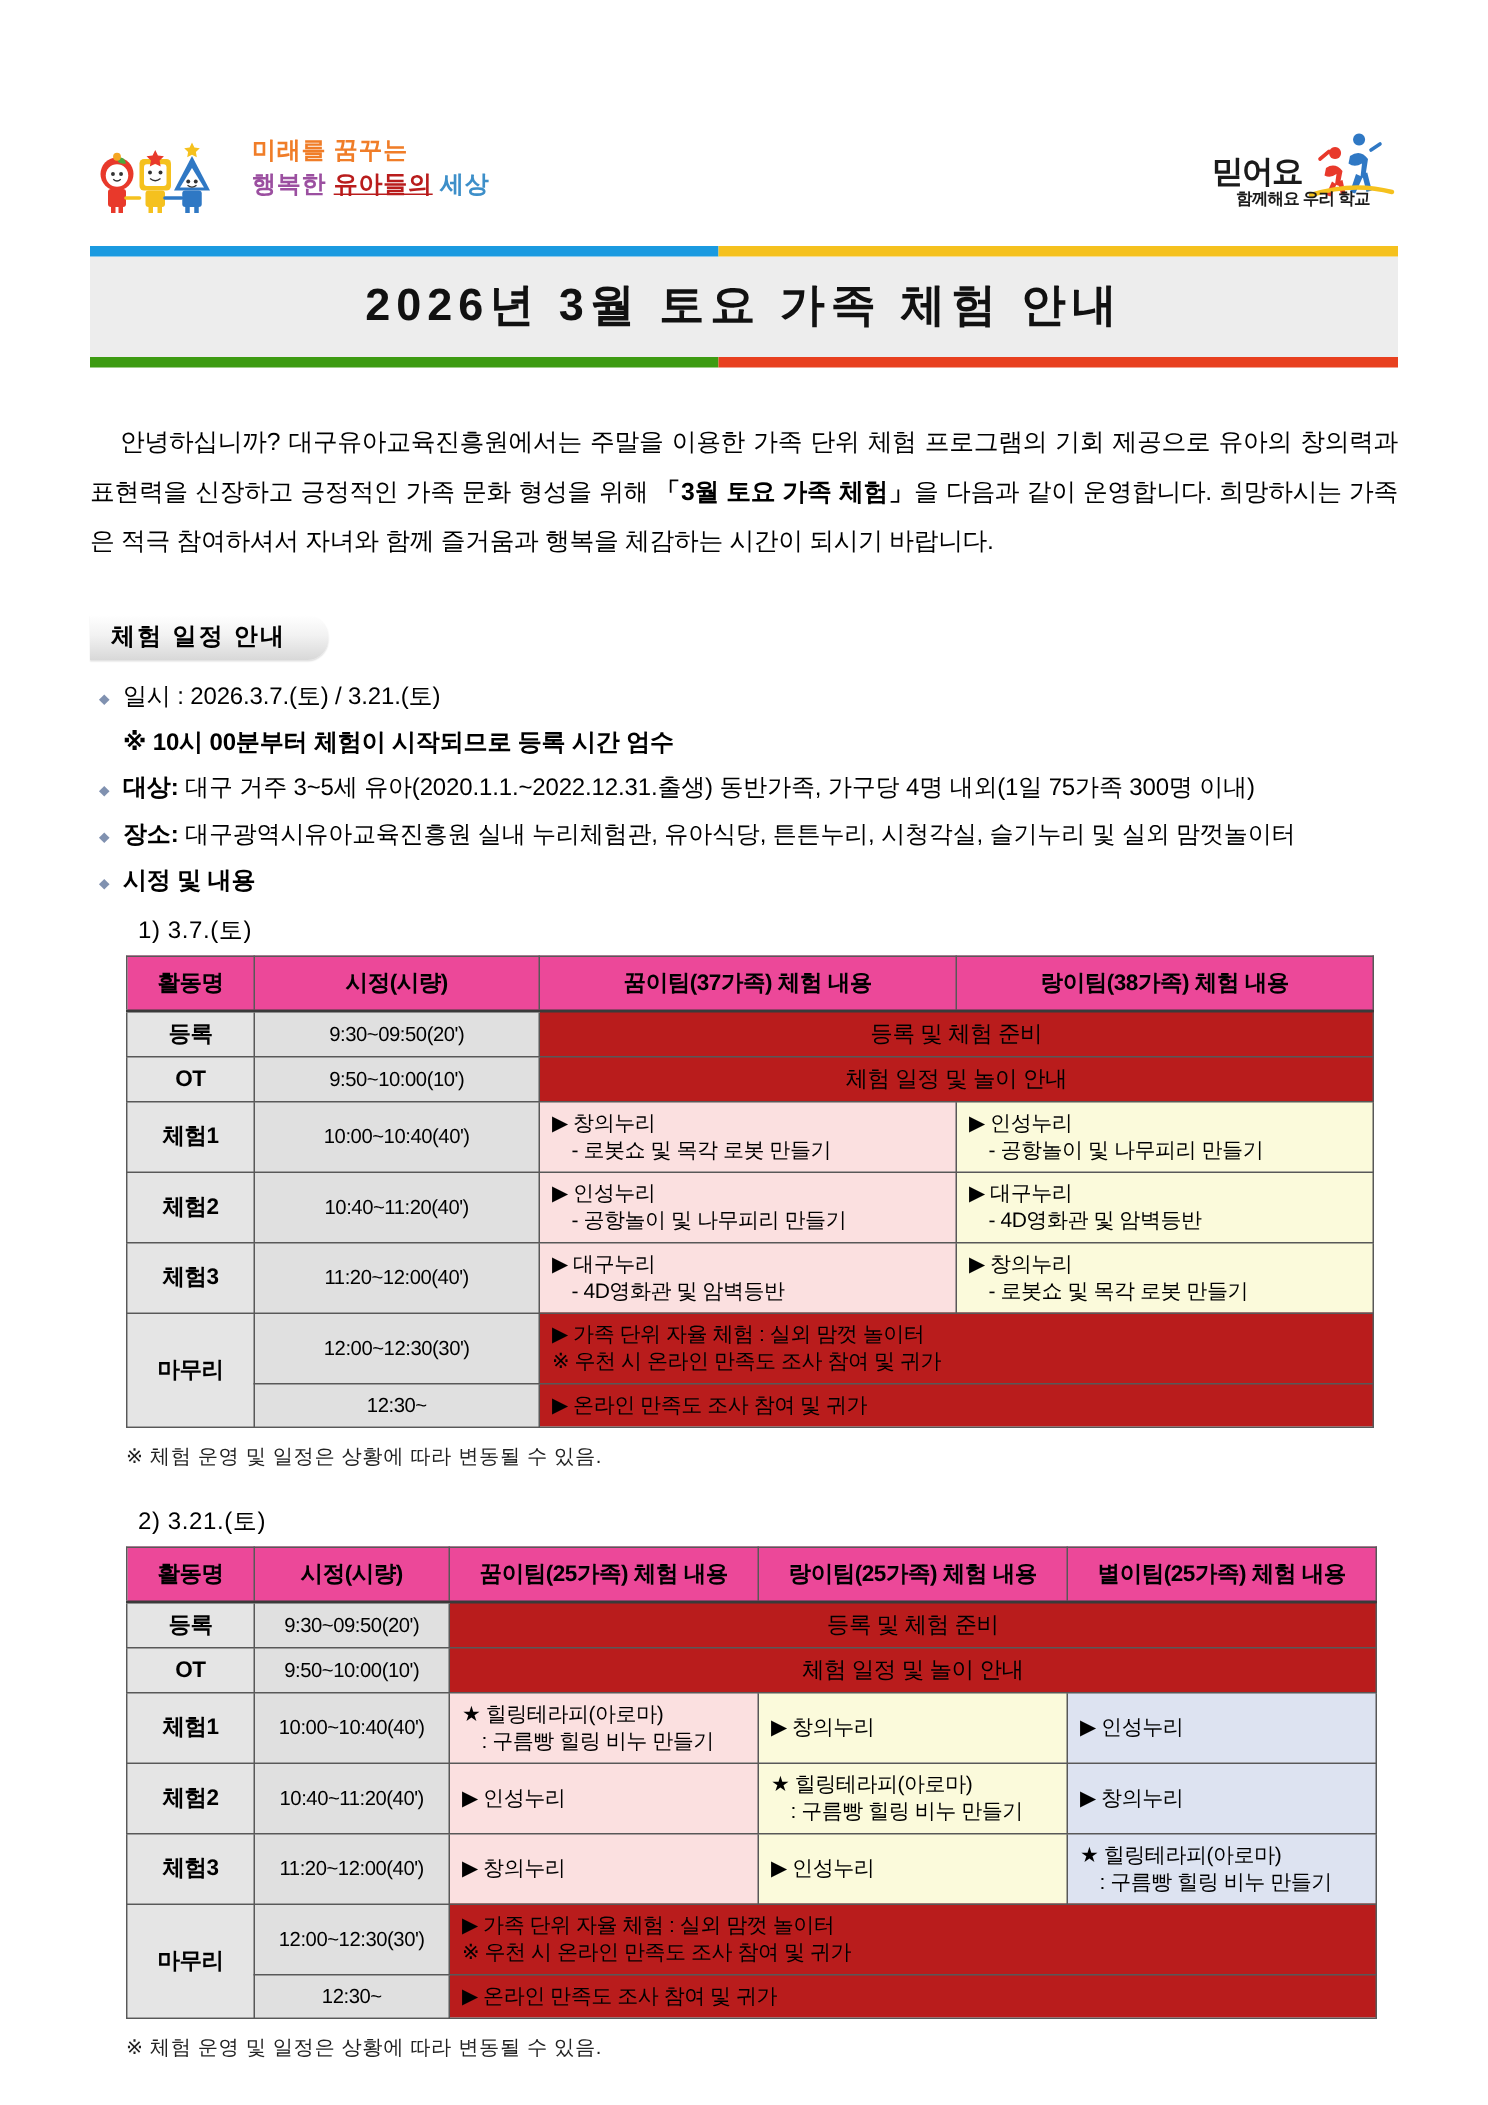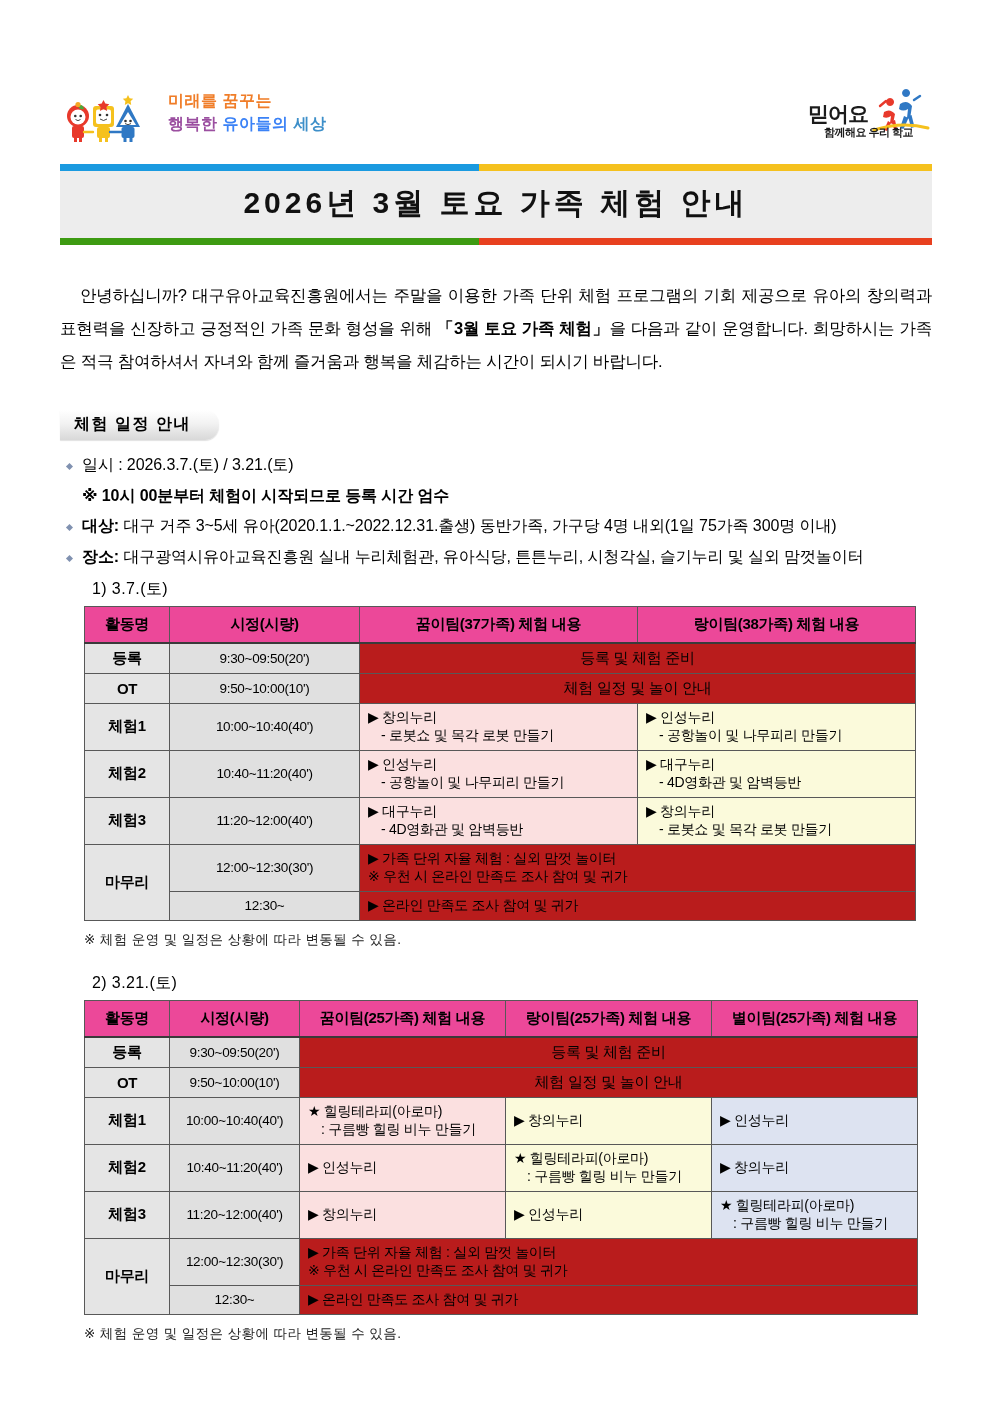--- a/index.html
+++ b/index.html
@@ -35,21 +35,21 @@
   .slogan {
     margin-left: 20px;
     line-height: 1.45;
     font-size: 16px;
     letter-spacing: 0.5px;
     white-space: nowrap;
     padding-top: 1px;
   }
   .slogan .l1 { color: #f07d28; font-weight: 700; }
   .slogan .l2a { color: #9b4fa0; font-weight: 700; }
-  .slogan .l2b { color: #3b82f6; font-weight: 700; }
+  .slogan .l2b { color: #b91c1c; font-weight: 700; text-decoration: underline; }
   .slogan .l2c { color: #3d8fc9; font-weight: 700; }
   .right-logo {
     position: absolute;
     right: 0;
     top: -4px;
     width: 130px;
     height: 62px;
   }
   .rl-text1 {
     position: absolute;
@@ -265,20 +265,21 @@
     <span>안녕하십니까? 대구유아교육진흥원에서는 주말을 이용한 가족 단위 체험 프로그램의 기회 제공으로 유아의 창의력과 표현력을 신장하고 긍정적인 가족 문화 형성을 위해 </span><b>「3월 토요 가족 체험」</b><span>을 다음과 같이 운영합니다. 희망하시는 가족은 적극 참여하셔서 자녀와 함께 즐거움과 행복을 체감하는 시간이 되시기 바랍니다.</span>
   </div>
 
   <div><span class="sec-head">체험 일정 안내</span></div>
 
   <ul class="blist">
     <li class="bul">일시 : 2026.3.7.(토) / 3.21.(토)</li>
     <li class="note">※ 10시 00분부터 체험이 시작되므로 등록 시간 엄수</li>
     <li class="bul"><b>대상:</b> 대구 거주 3~5세 유아(2020.1.1.~2022.12.31.출생) 동반가족, 가구당 4명 내외(1일 75가족 300명 이내)</li>
     <li class="bul"><b>장소:</b> 대구광역시유아교육진흥원 실내 누리체험관, 유아식당, 튼튼누리, 시청각실, 슬기누리 및 실외 맘껏놀이터</li>
+    <li class="bul"><b>시정 및 내용</b></li>
   </ul>
 
   <div class="subnum">1) 3.7.(토)</div>
 
   <table class="sched">
     <colgroup>
       <col style="width:85px">
         <col style="width:190px">
         <col style="width:278px">
         <col style="width:278px">

